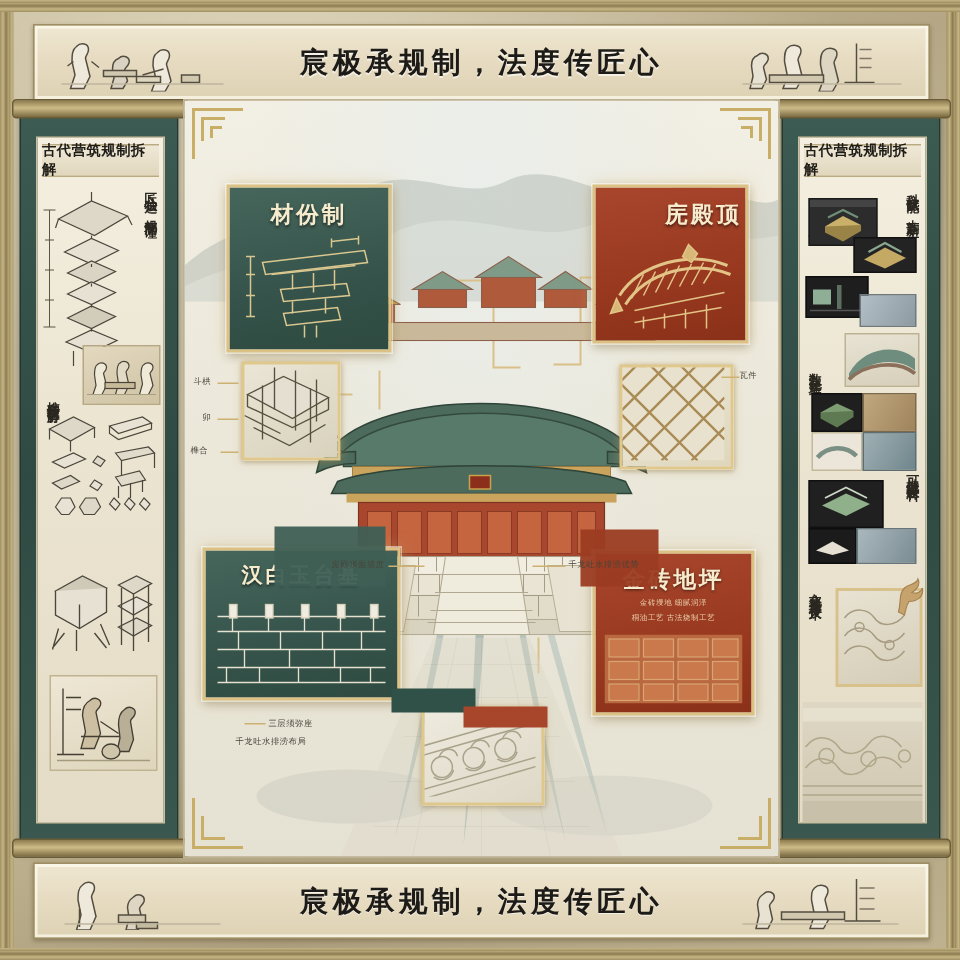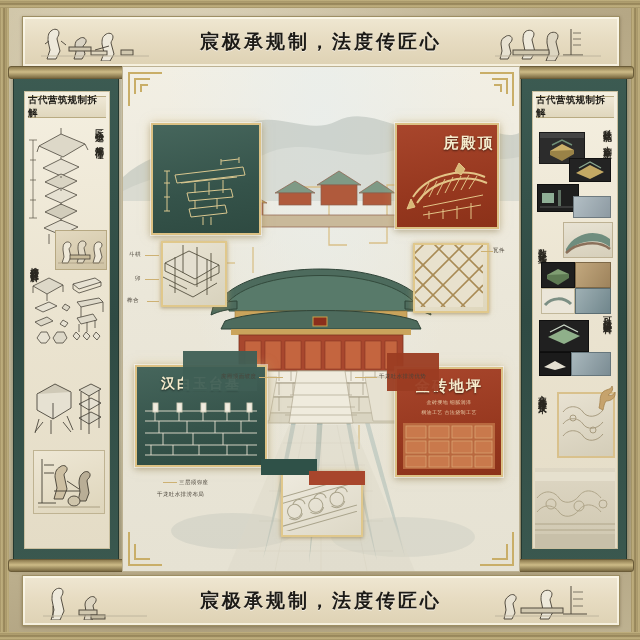--- a/index.html
+++ b/index.html
@@ -487,20 +487,21 @@
 
     <svg style="position:absolute;left:96px;top:358px;" width="204" height="146" viewBox="0 0 204 146" opacity=".4">
       <path d="M70 0 L134 0 L196 146 L8 146 Z" fill="#dcd8c8"></path>
       <g stroke="#c6c1ad" stroke-width=".6">
         <path d="M64 18h76M58 40h88M50 66h104M40 96h124M30 126h144"></path>
         <path d="M102 0v146M86 0 L56 146M118 0 L148 146"></path>
       </g>
     </svg>
 
     <div class="card card-green" style="left:28px;top:56px;width:106px;height:108px;">
+      <div class="card-title" style="top:9px;">材份制</div>
       <svg style="position:absolute;left:8px;top:32px;" width="90" height="70" viewBox="0 0 90 70">
         <g stroke="#d9c78f" stroke-width="1" fill="none">
           <path d="M14 18 L82 10 L84 18 L16 26 Z"></path>
           <path d="M20 26 L76 20"></path>
           <path d="M34 26 L34 36 M48 25 L48 38 M62 23 L62 36"></path>
           <path d="M26 36 L70 32 L72 40 L28 44 Z"></path>
           <path d="M34 44 L34 52 M56 42 L56 52"></path>
           <path d="M28 52 L64 48 L66 56 L30 60 Z"></path>
           <path d="M42 60 L42 68 M50 60 L50 68"></path>
           <path d="M6 14v40M3 14h6M3 54h6M3 26h6M3 40h6"></path>

